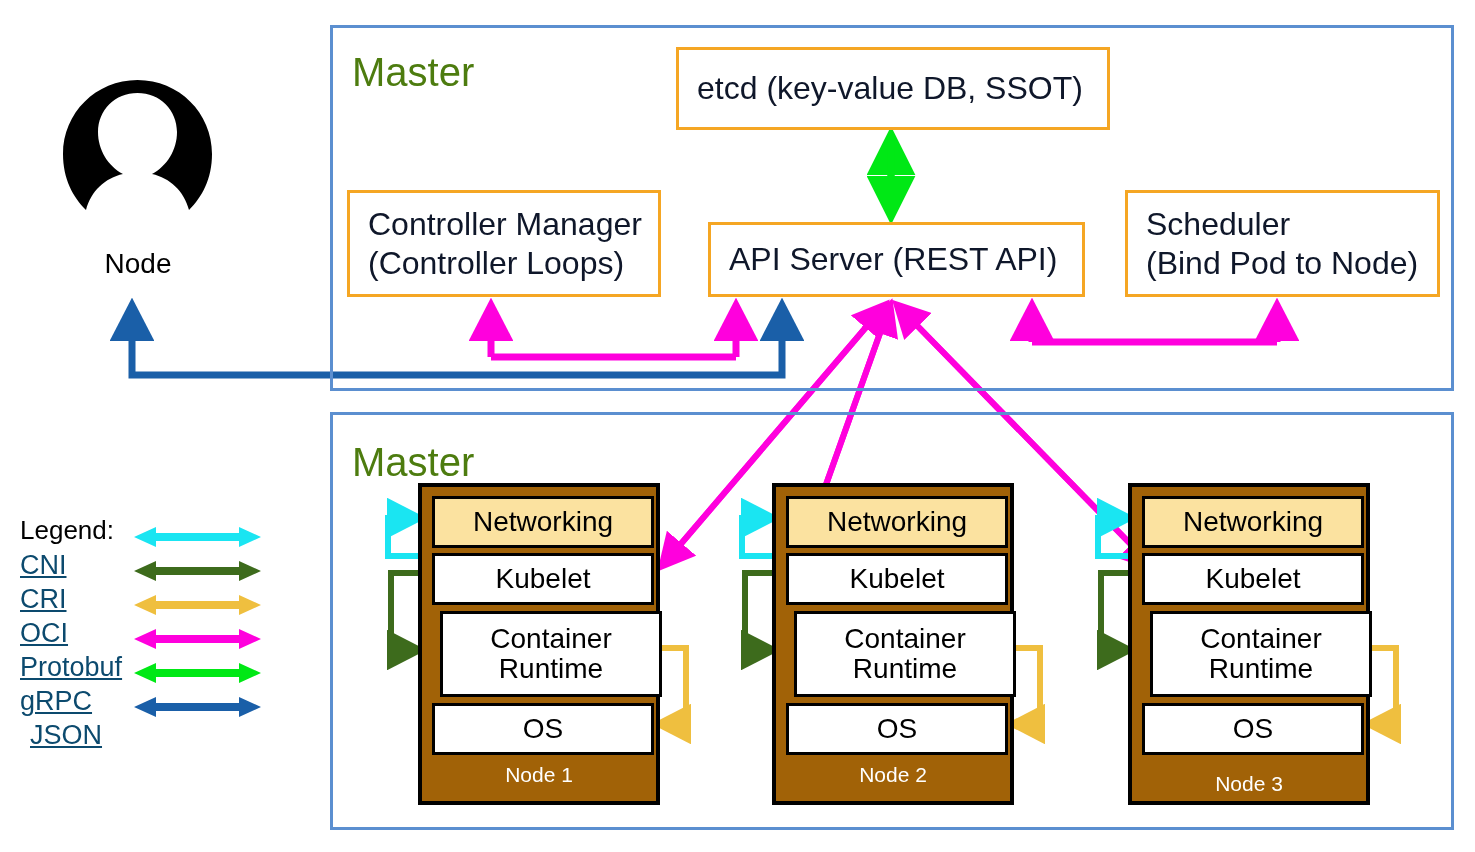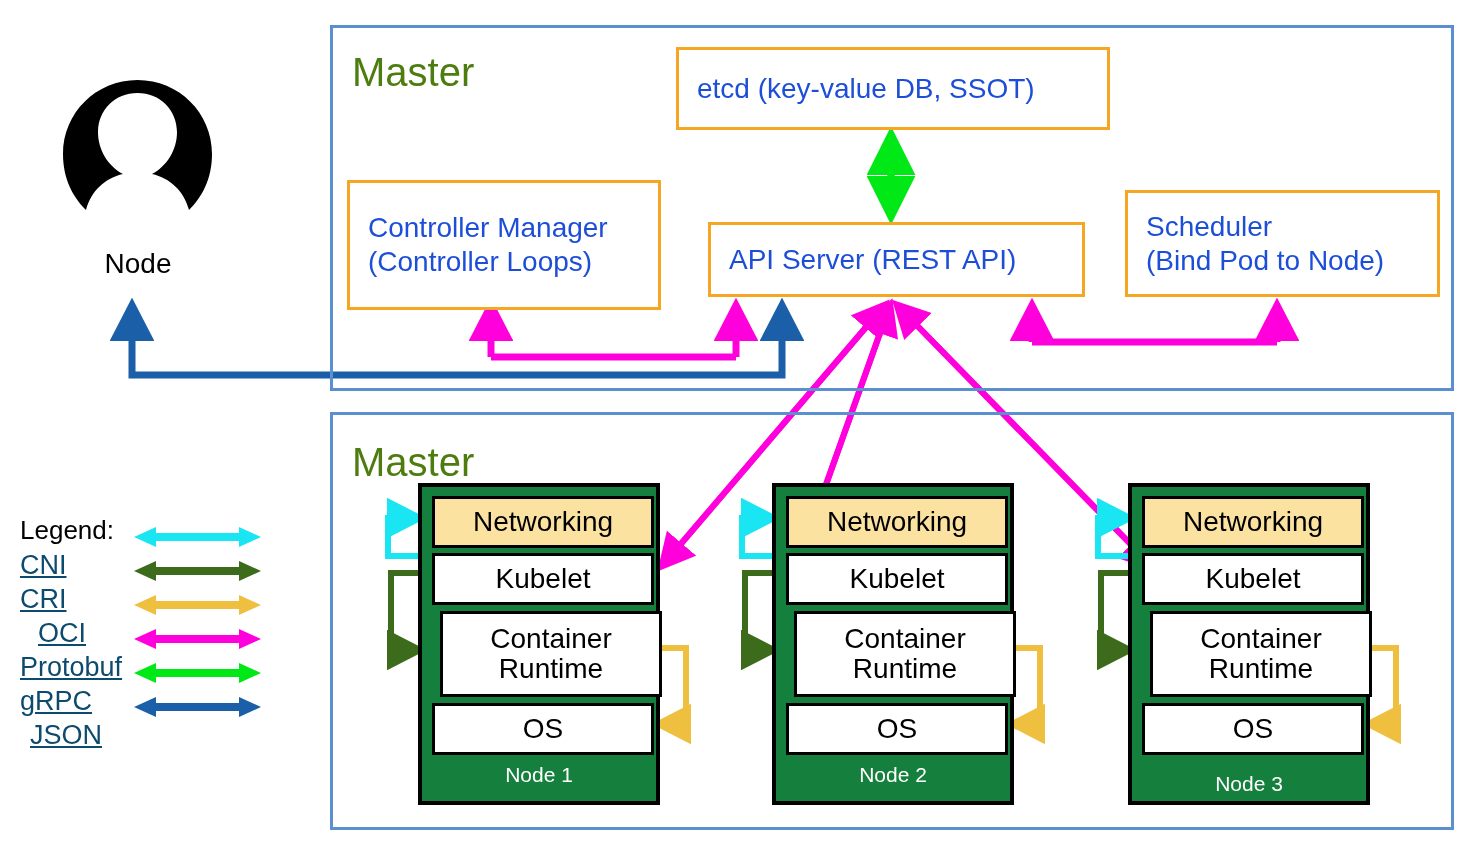--- a/index.html
+++ b/index.html
@@ -34,39 +34,39 @@
 
   
   .mbox {
     position: absolute;
     border: 3px solid #f5a623;
     background: #ffffff;
     box-sizing: border-box;
     display: flex;
     align-items: center;
     padding-left: 18px;
-    font-size: 28px;
-    color: #1d4ed8;
+    font-size: 32px;
+    color: #0f172a;
     line-height: 1.2;
   }
   .mbox .two-line { white-space: pre-line; }
 
   
   .user-label {
     position: absolute;
     font-size: 28px;
     color: #000;
     text-align: center;
     width: 160px;
   }
 
   
   .node {
     position: absolute;
-    background: #15803d;
+    background: #a16207;
     border: 4px solid #000000;
     box-sizing: border-box;
   }
   .node-layer {
     position: absolute;
     border: 3px solid #000000;
     box-sizing: border-box;
     background: #ffffff;
     display: flex;
     align-items: center;
@@ -218,21 +218,21 @@
   </div>
   <div class="user-label" style="left:58px; top:248px;">Node</div>
 
   <div class="group-frame" style="left:330px; top:25px; width:1124px; height:366px;"></div>
   <div class="group-title" style="left:352px; top:52px;">Master</div>
 
   <div class="mbox" style="left:676px; top:47px; width:434px; height:83px;">
     <span>etcd (key-value DB, SSOT)</span>
   </div>
 
-  <div class="mbox" style="left:347px; top:180px; width:314px; height:130px;">
+  <div class="mbox" style="left:347px; top:190px; width:314px; height:107px;">
     <span class="two-line">Controller Manager
 (Controller Loops)</span>
   </div>
 
   <div class="mbox" style="left:708px; top:222px; width:377px; height:75px;">
     <span>API Server (REST API)</span>
   </div>
 
   <div class="mbox" style="left:1125px; top:190px; width:315px; height:107px;">
     <span class="two-line">Scheduler
@@ -290,21 +290,21 @@
     <div class="node-layer" style="left:10px; top:216px; width:222px; height:52px;">
       <span>OS</span>
     </div>
     <div class="node-name" style="top:285px;">Node 3</div>
   </div>
 
   <div class="legend-title" style="left:20px; top:515px;">Legend:</div>
 
   <div class="legend-link" style="left:20px; top:550px;">CNI</div>
   <div class="legend-link" style="left:20px; top:584px;">CRI</div>
-  <div class="legend-link" style="left:20px; top:618px;margin-left:18px;">OCI</div>
+  <div class="legend-link" style="left:20px; top:618px;">OCI</div>
   <div class="legend-link" style="left:20px; top:652px;">Protobuf</div>
   <div class="legend-link" style="left:20px; top:686px;">gRPC</div>
   <div class="legend-link" style="left:30px; top:720px;">JSON</div>
 
   <svg class="legend-arrows" style="left:130px; top:515px; width:135px; height:225px;" viewBox="0 0 135 225">
     <g>
       <path d="M4,22 L26,12 L26,18 L109,18 L109,12 L131,22 L109,32 L109,26 L26,26 L26,32 Z" fill="#1ae5f2"></path>
     </g>
     <g>
       <path d="M4,56 L26,46 L26,52 L109,52 L109,46 L131,56 L109,66 L109,60 L26,60 L26,66 Z" fill="#3d6b1c"></path>

